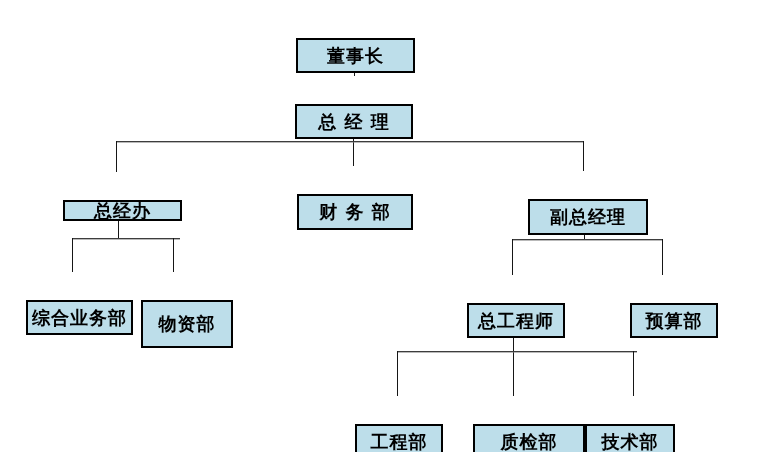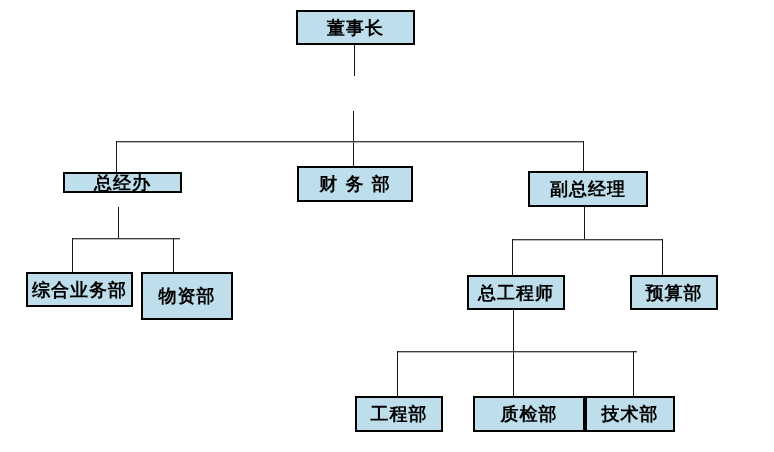--- a/index.html
+++ b/index.html
@@ -22,20 +22,21 @@
     border: 2px solid #000000;
     color: #000000;
     font-weight: bold;
     font-size: 18px;
     letter-spacing: 1px;
     display: flex;
     align-items: center;
     justify-content: center;
     white-space: pre;
     line-height: 1;
+    margin-top: 28px;
   }
   .hline {
     position: absolute;
     height: 1px;
     background: #3d3d3d;
     box-shadow: 0 1px 0 rgba(128,128,128,0.55);
   }
   .vline {
     position: absolute;
     width: 1px;
@@ -92,20 +93,21 @@
   <div class="vline" id="l-v-deputy-down"></div>
   <div class="hline" id="l-h-deputy"></div>
   <div class="vline" id="l-v-chiefeng"></div>
   <div class="vline" id="l-v-budget"></div>
   <div class="vline" id="l-v-chiefeng-down"></div>
   <div class="hline" id="l-h-chiefeng"></div>
   <div class="vline" id="l-v-engineering"></div>
   <div class="vline" id="l-v-technology"></div>
 
   <div class="node" id="n-chairman">董事长</div>
+  <div class="node" id="n-general-manager">总 经 理</div>
   <div class="node" id="n-gm-office">总经办</div>
   <div class="node" id="n-finance">财 务 部</div>
   <div class="node" id="n-deputy-gm">副总经理</div>
   <div class="node" id="n-comp-business">综合业务部</div>
   <div class="node" id="n-materials">物资部</div>
   <div class="node" id="n-chief-engineer">总工程师</div>
   <div class="node" id="n-budget">预算部</div>
   <div class="node" id="n-engineering">工程部</div>
   <div class="node" id="n-quality">质检部</div>
   <div class="node" id="n-technology">技术部</div>

